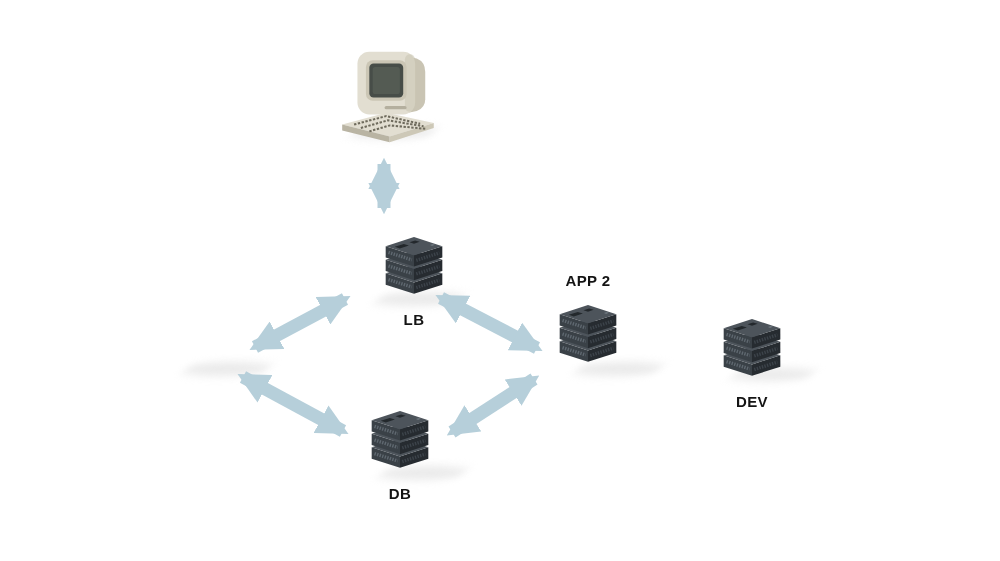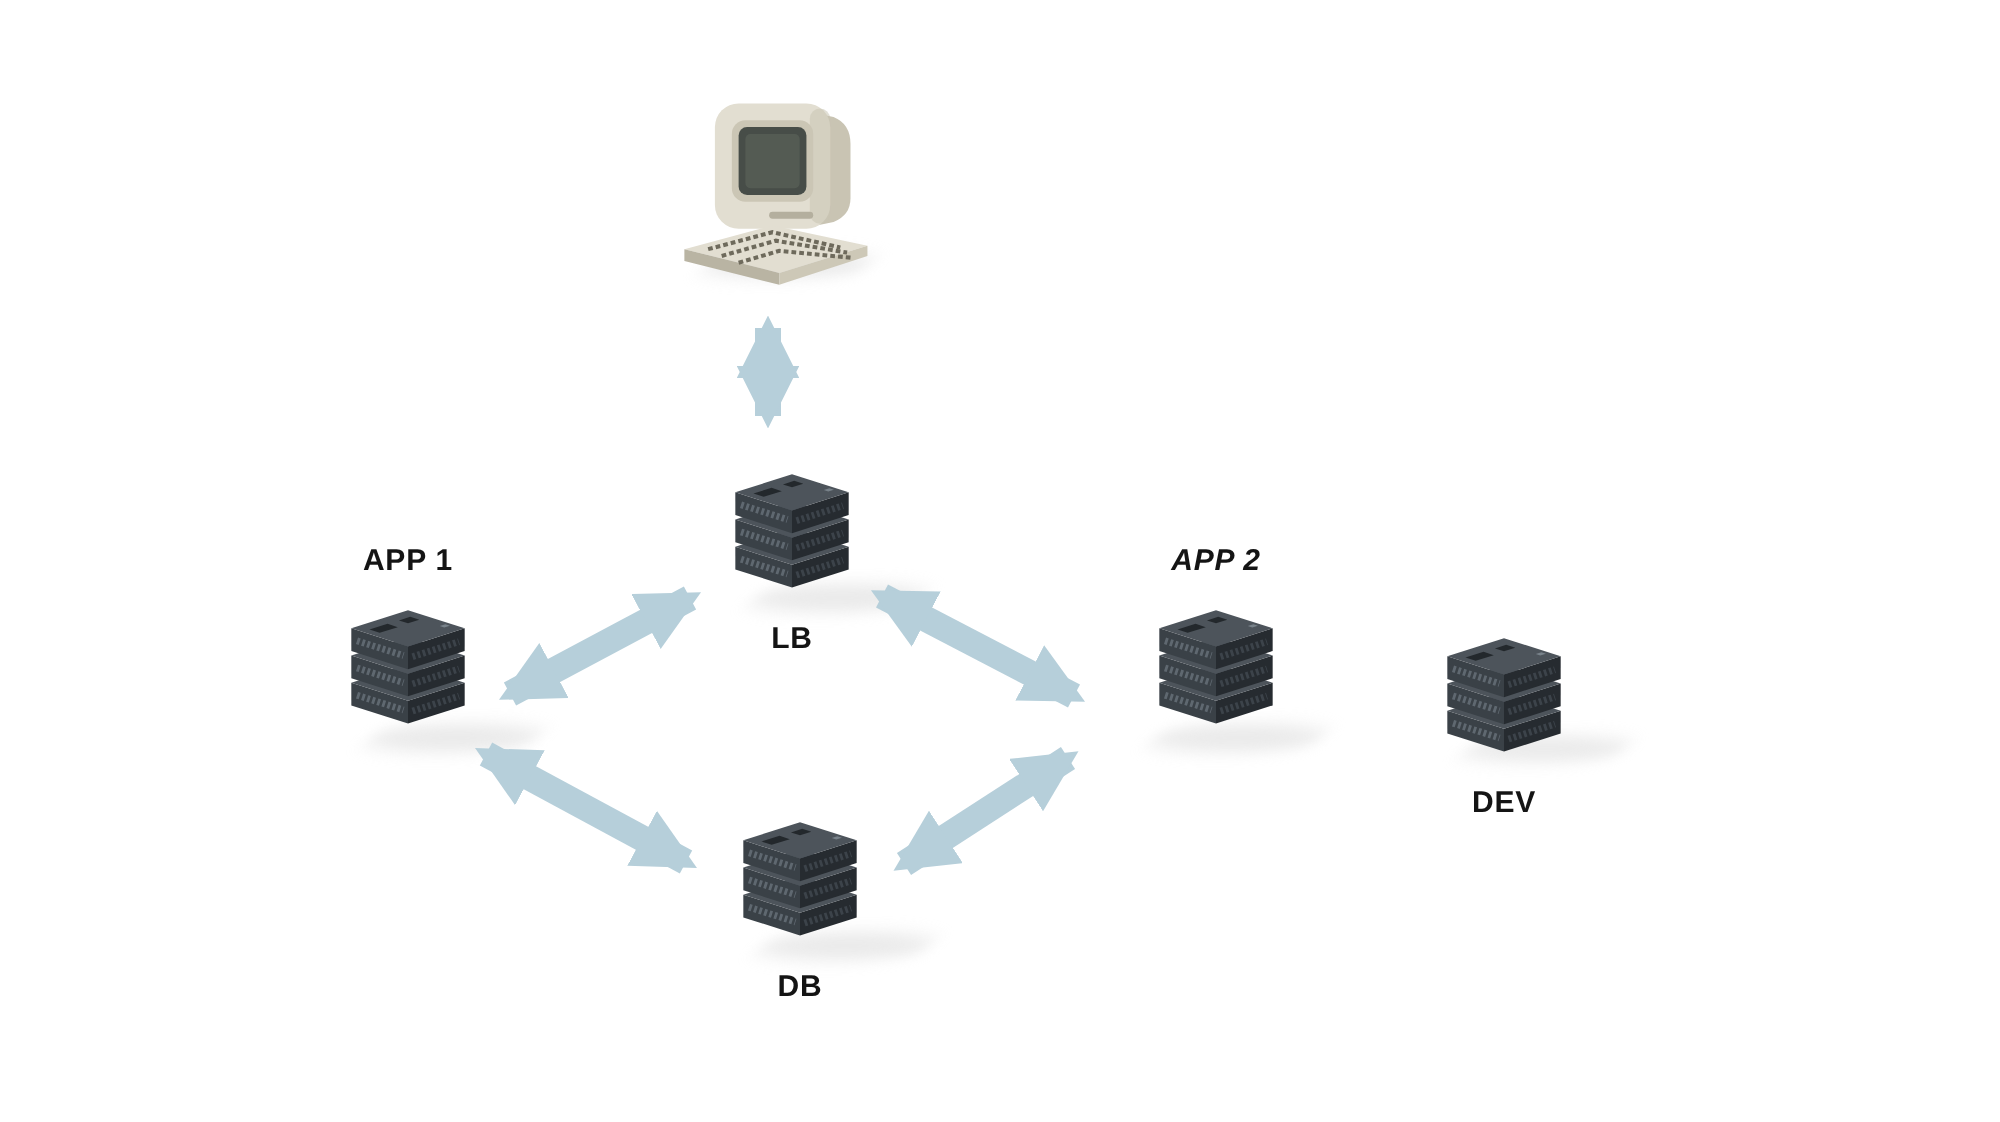--- a/index.html
+++ b/index.html
@@ -127,35 +127,29 @@
     <line x1="243" y1="377" x2="343" y2="431" style="stroke:var(--arrow,#b6cfda);stroke-width:13" marker-start="url(#ah)" marker-end="url(#ah)"></line>
     <line x1="452" y1="432" x2="534" y2="379" style="stroke:var(--arrow,#b6cfda);stroke-width:13" marker-start="url(#ah)" marker-end="url(#ah)"></line>
   </svg>
 
   <div class="node wide" style="left:330px; top:50px;">
     <svg class="terminal" viewBox="0 0 130 118">
         <use href="#terminal"></use>
       </svg>
   </div>
 
-  <div class="node" style="left:356px; top:228px;">
+  <div class="node" style="left:374px; top:228px;">
     <svg class="server" viewBox="0 0 120 110">
         <use href="#server-stack"></use>
       </svg>
     <div class="label below">LB</div>
   </div>
 
-  <div class="node" style="left:164px; top:272px;">
-    <div class="label above">APP 1</div>
-    <svg class="server" viewBox="0 0 120 110">
-        <use href="#server-stack"></use>
-      </svg>
-  </div>
 
-  <div class="node" style="left:568px; top:272px;font-style:italic;">
+  <div class="node" style="left:548px; top:272px;">
     <div class="label above">APP 2</div>
     <svg class="server" viewBox="0 0 120 110">
         <use href="#server-stack"></use>
       </svg>
   </div>
 
   <div class="node" style="left:712px; top:310px;">
     <svg class="server" viewBox="0 0 120 110">
         <use href="#server-stack"></use>
       </svg>

